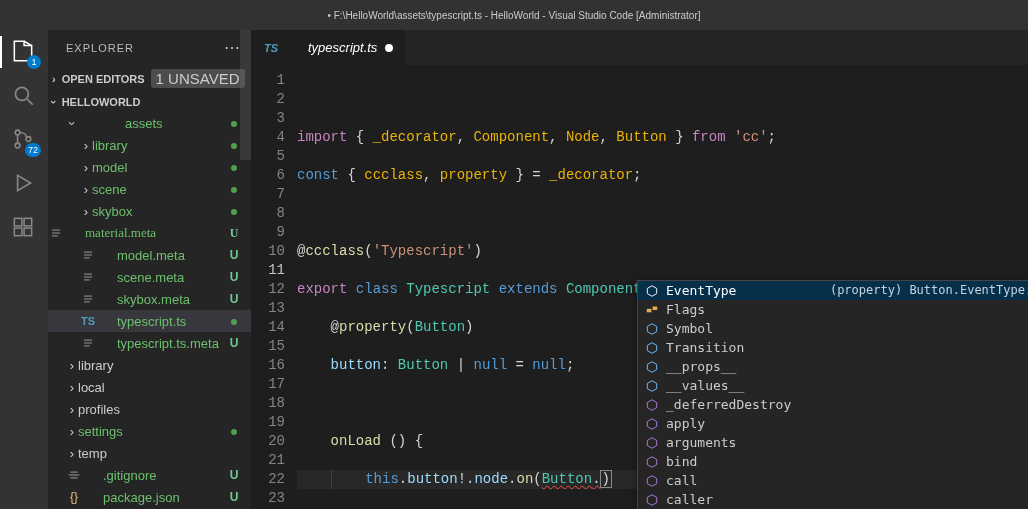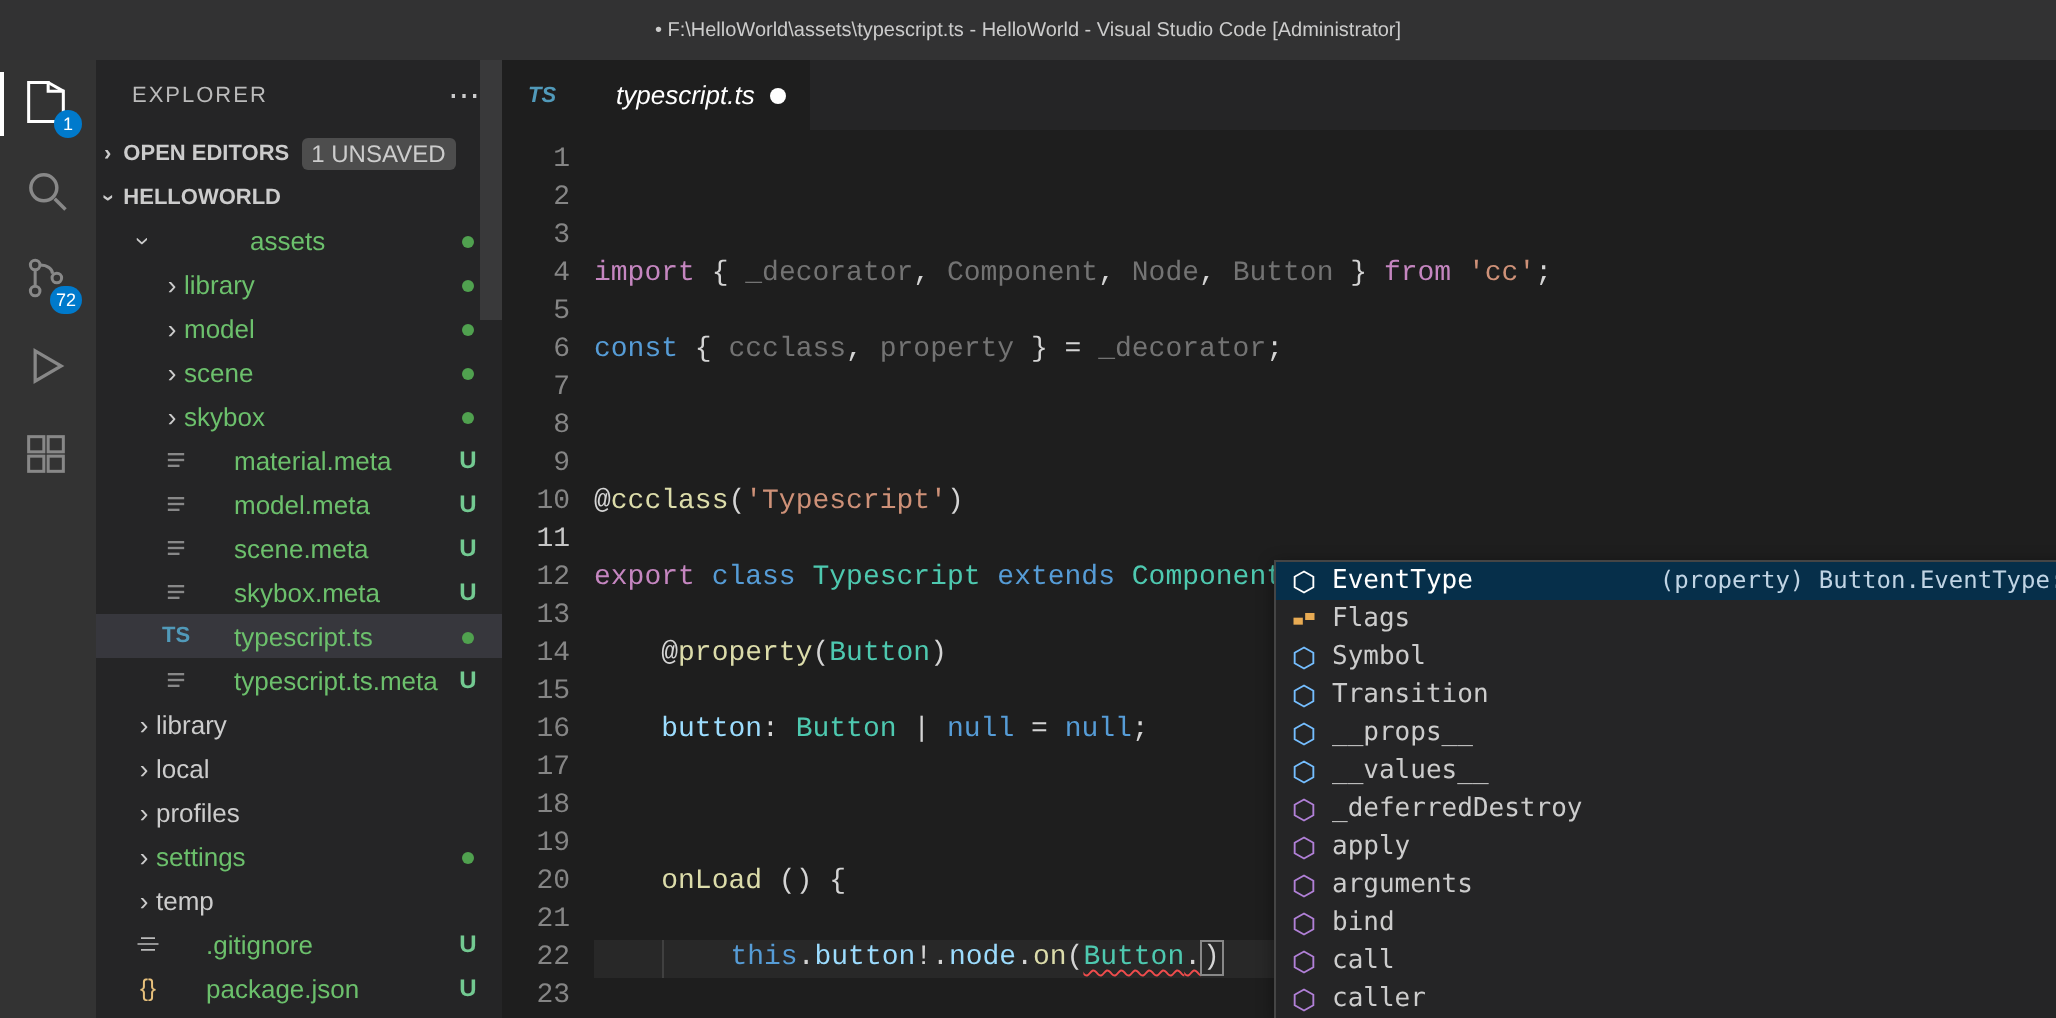--- a/index.html
+++ b/index.html
@@ -43,21 +43,21 @@
     height: 35px; display:flex; align-items:center; justify-content:space-between;
     padding: 0 10px 0 18px; color:#bbb; font-size:11px; letter-spacing:1px;
   }
   .side-dots { color:#ccc; font-size:16px; cursor:pointer; }
   .side-section {
     display:flex; align-items:center; gap:6px; padding:4px 4px;
     color:#ccc; font-size:11px; font-weight:700; cursor:pointer;
   }
   .side-section.hello { text-transform: uppercase; }
   .unsaved-badge {
-    background:#4d4d4d; color:#ccc; font-size:12px; padding:1px 5px; border-radius:3px;
+    background:#4d4d4d; color:#ccc; font-size:15px; padding:1px 5px; border-radius:3px;
     font-weight:400;
   }
   .tree { flex:1; overflow-y:auto; }
   .row {
     display:flex; align-items:center; height:22px; padding-right:10px; cursor:pointer;
     color:#ccc;
   }
   .row.selected { background:#37373d; }
   .row .chev { width:12px; display:inline-block; text-align:center; color:#ccc; }
   .row .label { flex:1; white-space:nowrap; overflow:hidden; text-overflow:ellipsis; }
@@ -93,21 +93,21 @@
     flex:1; padding:6px 0; line-height:19px; white-space:pre; position:relative;
     color:#d4d4d4;
   }
   .line { height:19px; }
   .line.hl { background:#282828; }
   
   .k  { color:#c586c0; }   
   .k2 { color:#569cd6; }   
   .fn { color:#dcdcaa; }   
   .ty { color:#4ec9b0; }   
-  .vr { color:#737373; }   
+  .vr { color:#eab308; }   
   .pr { color:#9cdcfe; }
   .st { color:#ce9178; }   
   .op { color:#d4d4d4; }
   .sqg { text-decoration: underline wavy #f14c4c 1px; text-underline-offset:2px;}
   .cursor-box {
     border:1px solid #888; padding:0 1px; margin:0 -1px;
   }
   .indent { border-left:1px solid #404040; display:inline-block; }
   
   .suggest {
@@ -212,21 +212,21 @@
         <div class="row" style="padding-left: 32px;">
           <span class="chev" style="display: inline-block;">›</span>
           <span class="label green-text">scene</span>
           <span class="status"><span class="dot-mod green-dot" style="display: inline-block;"></span></span>
         </div>
         <div class="row" style="padding-left: 32px;">
           <span class="chev" style="display: inline-block;">›</span>
           <span class="label green-text">skybox</span>
           <span class="status"><span class="dot-mod green-dot" style="display: inline-block;"></span></span>
         </div>
-        <div class="row" style="padding-left: 32px;">
+        <div class="row" style=" font-family: Liberation Serif, serif;">
           <span class="file-ico">
             <svg width="14" height="14" viewBox="0 0 24 24">
               <rect x="5" y="6" width="14" height="2" fill="#888"></rect>
               <rect x="5" y="11" width="14" height="2" fill="#888"></rect>
               <rect x="5" y="16" width="10" height="2" fill="#888"></rect>
             </svg>
           </span>
           <span class="label green-text">material.meta</span>
           <span class="status green">U</span>
         </div>

